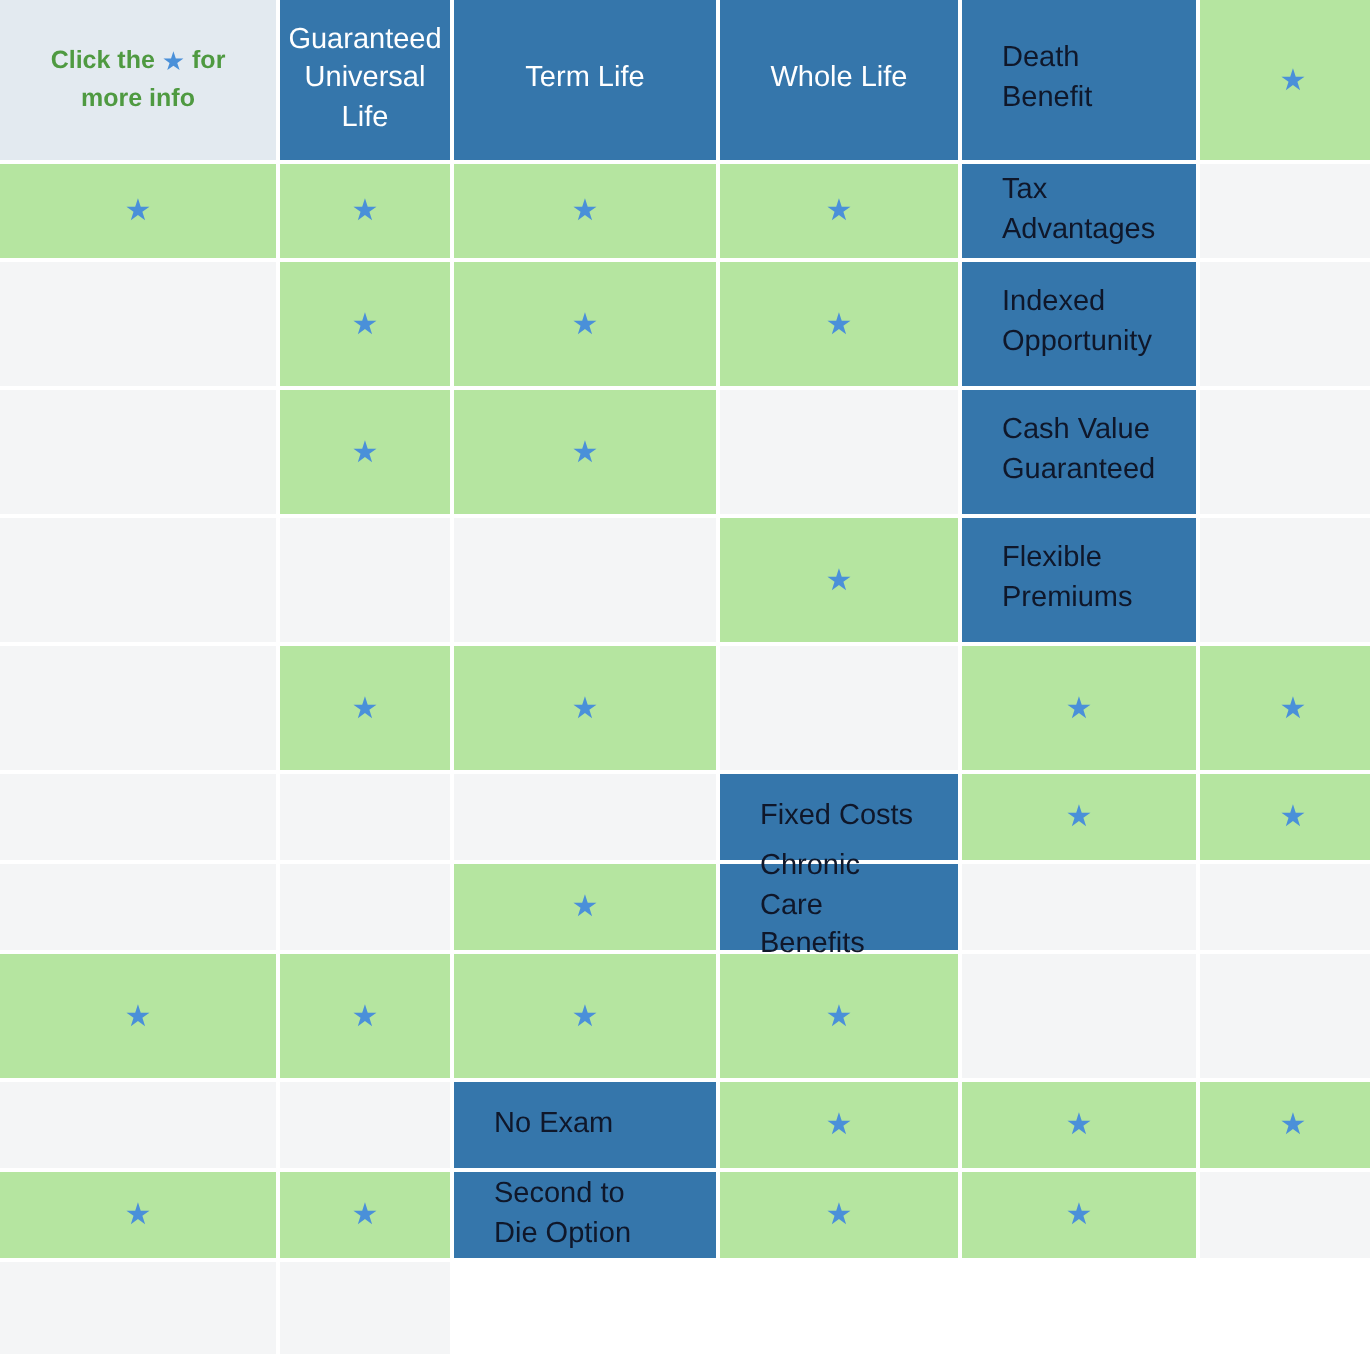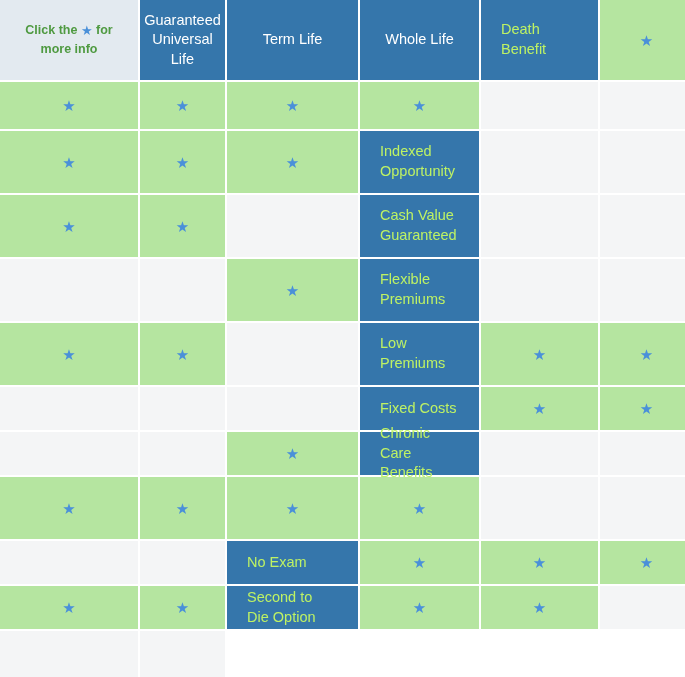--- a/index.html
+++ b/index.html
@@ -62,21 +62,21 @@
     font-size: 14.5px;
     line-height: 1.35;
     padding: 0 6px;
     box-sizing: border-box;
     font-weight: normal;
   }
 
   
   .row-header {
     background: #3576ab;
-    color: #bef264;
+    color: #0f172a;
     display: flex;
     align-items: center;
     justify-content: flex-start;
     text-align: left;
     font-size: 14.5px;
     line-height: 1.35;
     padding: 0 20px 0 20px;
     box-sizing: border-box;
   }
 
@@ -120,20 +120,21 @@
     </div>
     <div class="cell filled">
       <span class="star">★</span>
     </div>
     <div class="cell filled">
       <span class="star">★</span>
     </div>
     <div class="cell filled">
       <span class="star">★</span>
     </div>
+    <div class="row-header">Tax Advantages</div>
     <div class="cell empty"></div>
     <div class="cell empty"></div>
     <div class="cell filled">
       <span class="star">★</span>
     </div>
     <div class="cell filled">
       <span class="star">★</span>
     </div>
     <div class="cell filled">
       <span class="star">★</span>
@@ -159,21 +160,20 @@
     <div class="row-header">Flexible Premiums</div>
     <div class="cell empty"></div>
     <div class="cell empty"></div>
     <div class="cell filled">
       <span class="star">★</span>
     </div>
     <div class="cell filled">
       <span class="star">★</span>
     </div>
     <div class="cell empty"></div>
-    <div class="row-header">Low Premiums</div>
     <div class="cell filled">
       <span class="star">★</span>
     </div>
     <div class="cell filled">
       <span class="star">★</span>
     </div>
     <div class="cell empty"></div>
     <div class="cell empty"></div>
     <div class="cell empty"></div>
     <div class="row-header">Fixed Costs</div>

